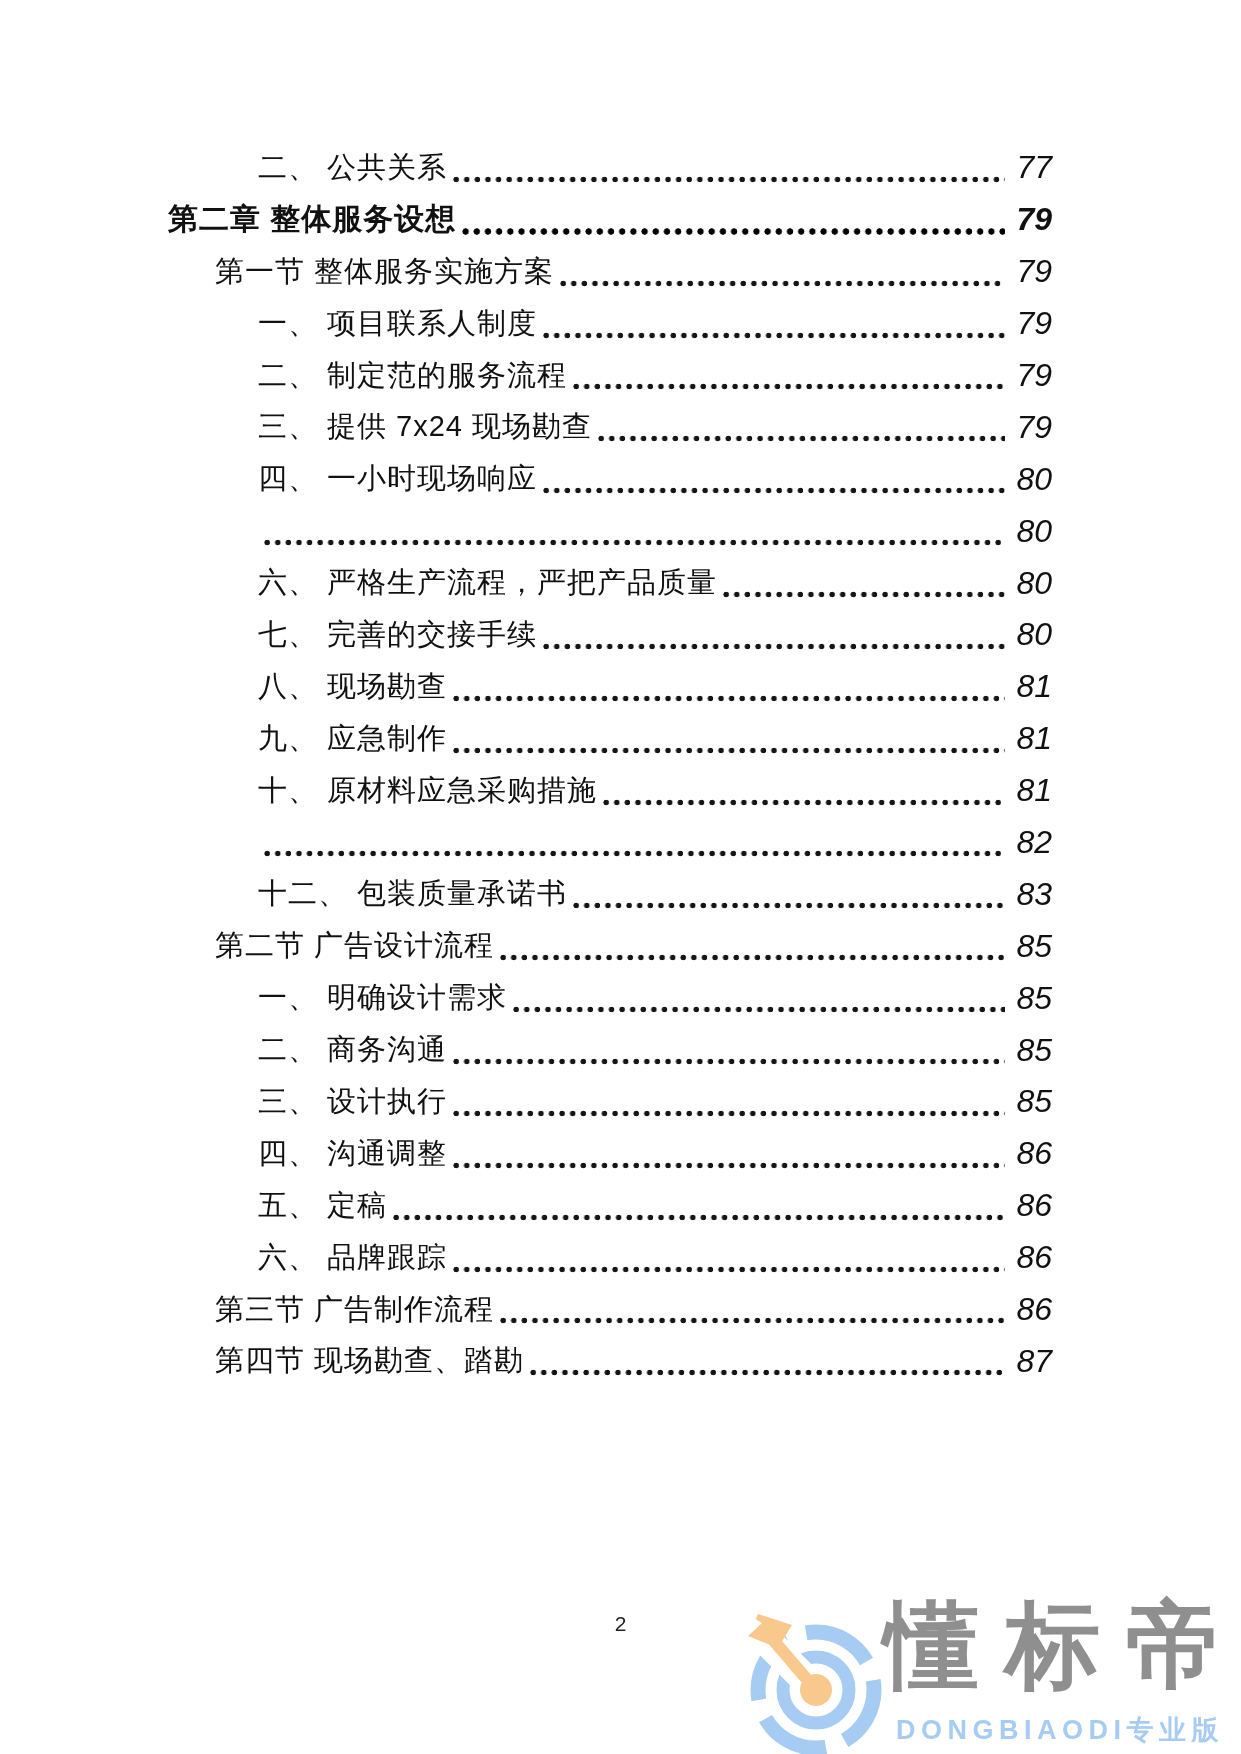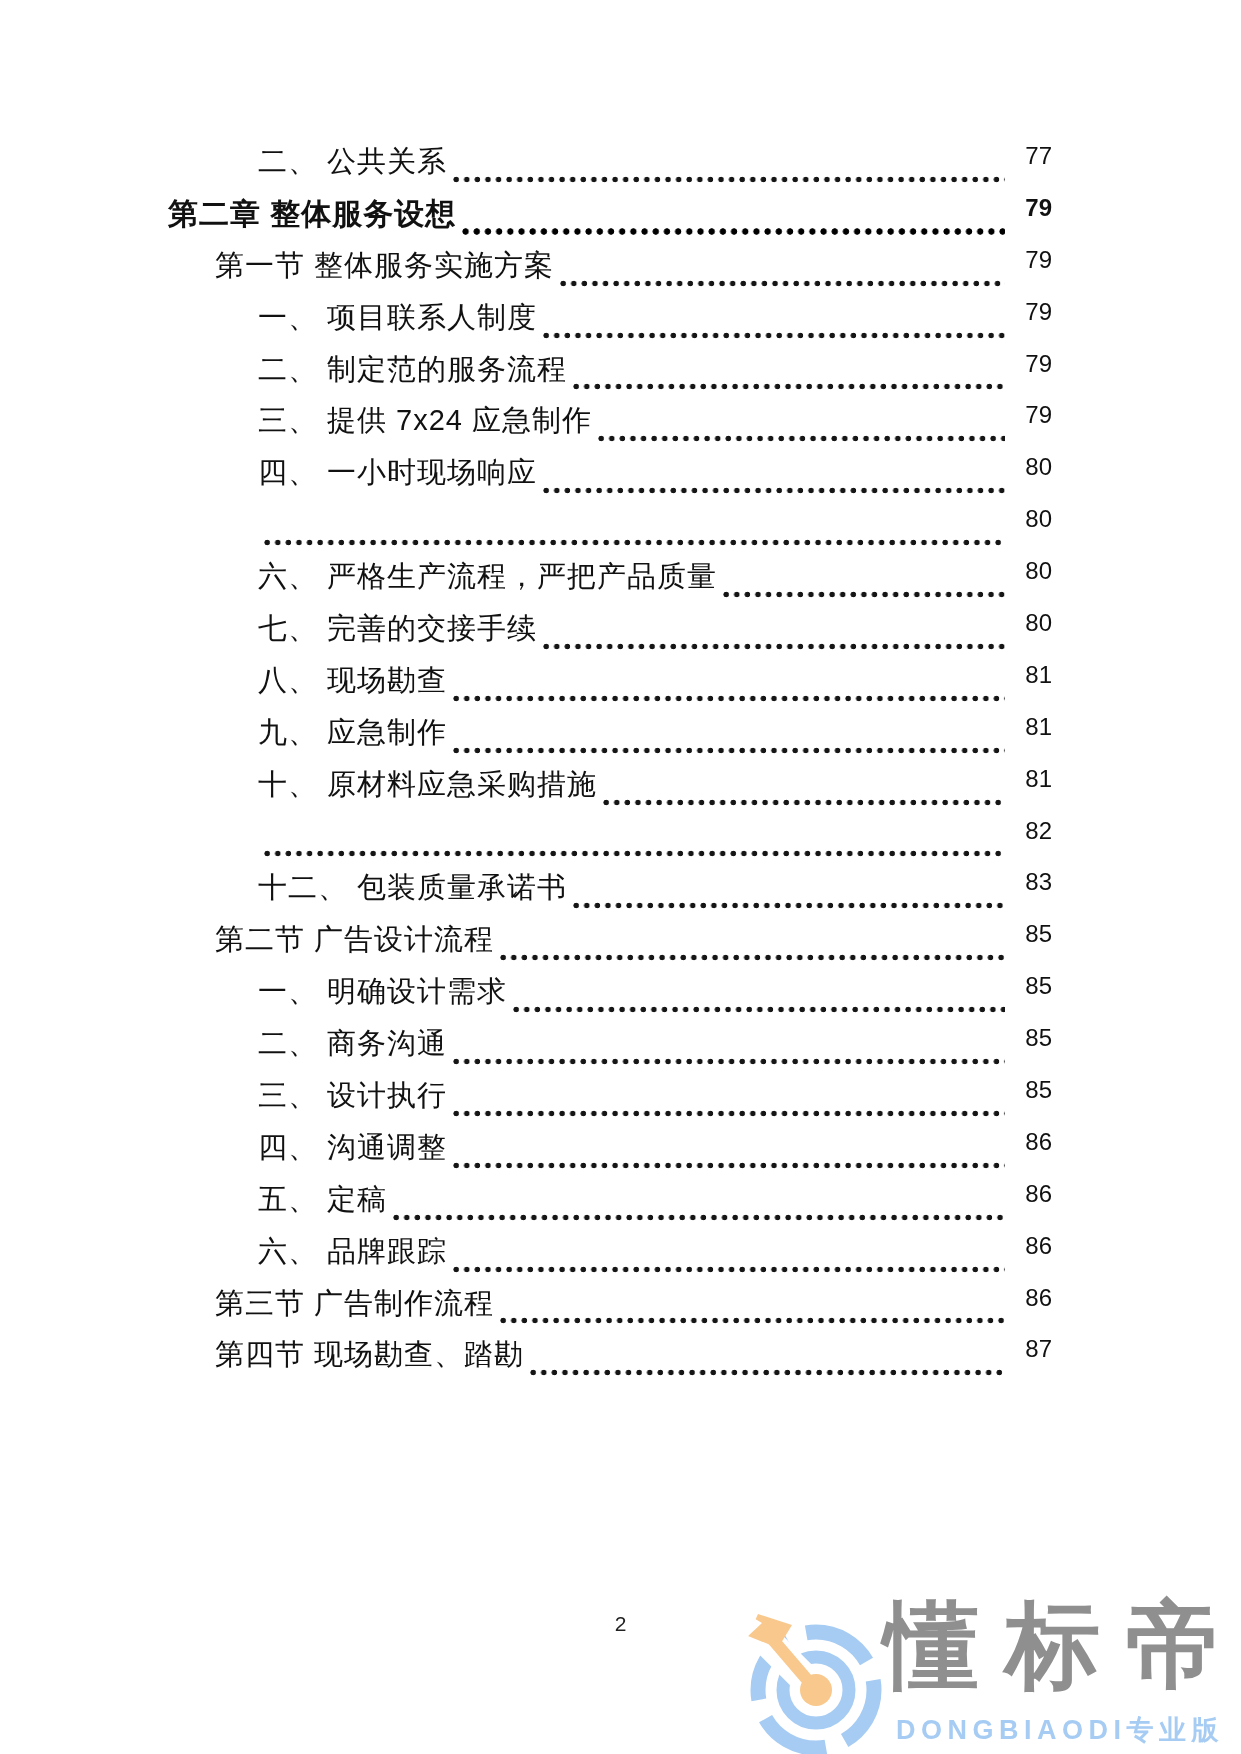--- a/index.html
+++ b/index.html
@@ -13,21 +13,21 @@
   }
   .page{position:absolute;inset:0;}
   
   .toc{
     position:absolute;
     left:168px;top:142px;
     width:884px;
   }
   .row{
     display:flex;
-    align-items:flex-start;
+    align-items:center;
     height:51.9px;
     white-space:nowrap;
   }
   .indent-0{padding-left:0;}
   .indent-1{padding-left:47px;}
   .indent-2{padding-left:90px;}
   .label{
     font-size:29px;
     letter-spacing:1px;
   }
@@ -43,23 +43,24 @@
     background-image:radial-gradient(circle at 3.2px 5.5px, #151515 2.5px, transparent 3.1px);
     background-size:10.6px 11px;
     background-repeat:repeat-x;
     background-position:left bottom;
   }
   .bold .leader{
     background-image:radial-gradient(circle at 3.6px 5.5px, #000 2.9px, transparent 3.5px);
     background-size:11.2px 11px;
   }
   .pagenum{
-    font-size:24px;
+    font-size:32px;
     min-width:44px;
     text-align:right;
+    font-style:italic;
   }
   .bold .pagenum{font-weight:700;}
   
   .footer-pagenum{
     position:absolute;
     left:0;top:1612px;width:1241px;
     text-align:center;
     font-size:21px;
     color:#222;
   }
@@ -107,21 +108,21 @@
         <span class="label">一、 项目联系人制度</span>
         <span class="leader"></span>
         <span class="pagenum">79</span>
       </div>
       <div class="row indent-2">
         <span class="label">二、 制定范的服务流程</span>
         <span class="leader"></span>
         <span class="pagenum">79</span>
       </div>
       <div class="row indent-2">
-        <span class="label">三、 提供 7x24 应急制作</span>
+        <span class="label">三、 提供 7x24 现场勘查</span>
         <span class="leader"></span>
         <span class="pagenum">79</span>
       </div>
       <div class="row indent-2">
         <span class="label">四、 一小时现场响应</span>
         <span class="leader"></span>
         <span class="pagenum">80</span>
       </div>
       <div class="row indent-2">
         <span class="leader"></span>

